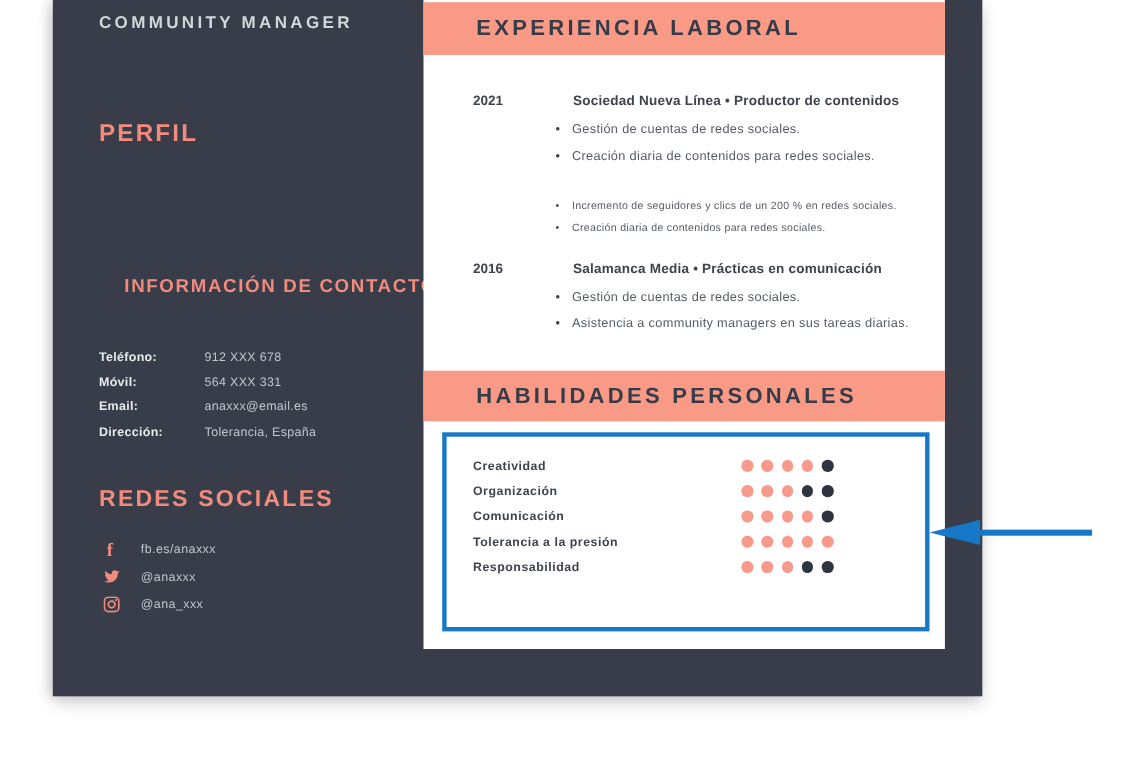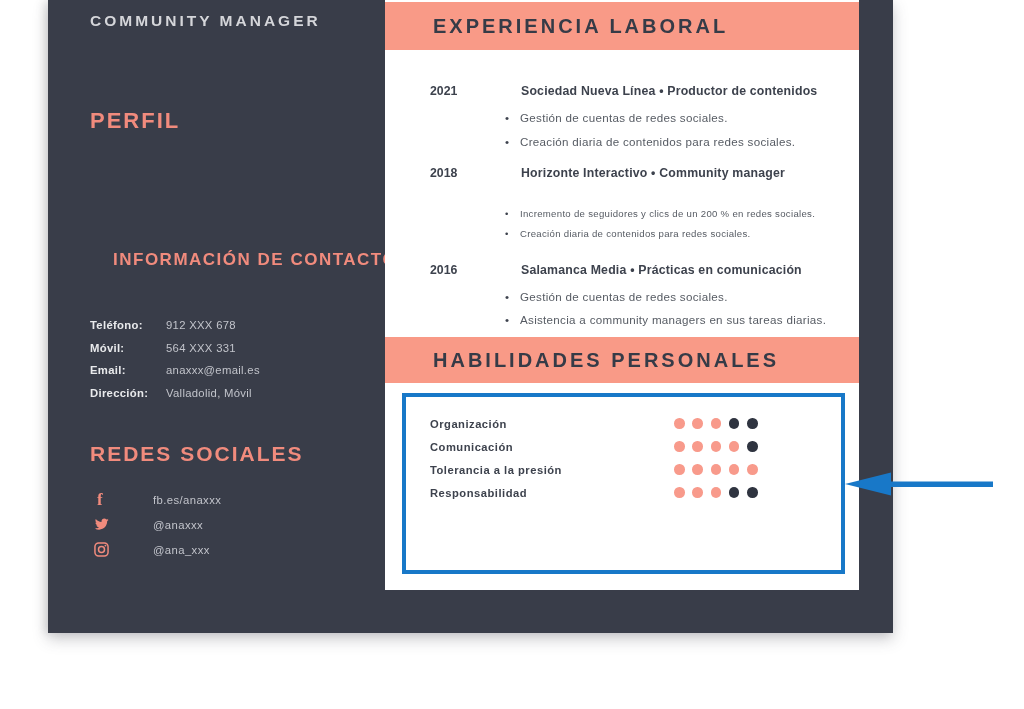--- a/index.html
+++ b/index.html
@@ -12,29 +12,29 @@
           background:#393d49; box-shadow:0 6px 14px rgba(70,70,80,.28), -4px 0 8px rgba(120,120,130,.18); }
 
   .role-title { position:absolute; left:42px; top:12px; font-size:15.5px; font-weight:600;
                 color:#d5d6da; letter-spacing:3px; }
   .side-heading { color:#f18b7d; font-weight:800; }
   .perfil-heading { position:absolute; left:42px; top:84px; font-size:22px; letter-spacing:2px;margin-top:24px; }
   .perfil-text { position:absolute; left:40px; top:134px; width:262px; font-size:10.8px;
                  line-height:17px; color:#b9bcc4; letter-spacing:.2px; }
   .contact-heading { position:absolute; left:42px; top:250px; font-size:17px; letter-spacing:1.5px;margin-left:23px; }
   .contact-rows { position:absolute; left:42px; top:314px; width:280px; }
-  .contact-row { display:flex; height:22.5px; align-items:center; font-size:11.3px; }
+  .contact-row { display:flex; height:22.5px; align-items:center; font-size:11.3px;gap:20px; }
   .contact-label { width:76px; font-weight:700; color:#e9eaec; letter-spacing:.3px; }
   .contact-value { color:#c2c4cb; letter-spacing:.3px; }
   .social-heading { position:absolute; left:42px; top:442px; font-size:21px; letter-spacing:2px;text-align:right; }
   .social-rows { position:absolute; left:46px; top:487px; }
   .social-row { display:flex; align-items:center; height:25px; }
   .social-icon { width:34px; display:flex; align-items:center; color:#f18b7d; }
   .fb-glyph { font-size:17px; font-weight:800; font-family:"Liberation Serif", serif; line-height:1; padding-left:3px; }
-  .social-handle { font-size:11.3px; color:#c2c4cb; letter-spacing:.4px;margin-left:25px; }
+  .social-handle { font-size:11.3px; color:#c2c4cb; letter-spacing:.4px; }
 
   
   .card { position:absolute; left:337px; top:0; width:474px; height:590px; background:#ffffff; }
   .banner { position:absolute; left:0; width:474px; height:48px; background:#f99a87;
             display:flex; align-items:center; }
   .banner span { padding-left:48px; font-size:20px; font-weight:800; color:#363b47; letter-spacing:3px; }
   .banner-exp { top:2px; }
   .banner-skills { top:337px; height:46px; }
 
   .exp-list { position:absolute; left:0; top:50px; width:474px; padding:34px 18px 0 45px; }
@@ -84,21 +84,21 @@
       <div class="contact-row">
         <span class="contact-label">Móvil:</span>
         <span class="contact-value">564 XXX 331</span>
       </div>
       <div class="contact-row">
         <span class="contact-label">Email:</span>
         <span class="contact-value">anaxxx@email.es</span>
       </div>
       <div class="contact-row">
         <span class="contact-label">Dirección:</span>
-        <span class="contact-value">Valladolid, Móvil</span>
+        <span class="contact-value">Tolerancia, España</span>
       </div>
     </div>
 
     <div class="social-heading side-heading">REDES SOCIALES</div>
     <div class="social-rows">
       <div class="social-row">
         <span class="social-icon">
             <span class="fb-glyph">f</span>
           </span>
         <span class="social-handle">fb.es/anaxxx</span>
@@ -134,24 +134,20 @@
           <div class="exp-header">
             <span class="exp-year">2021</span>
             <span class="exp-title">Sociedad Nueva Línea • Productor de contenidos</span>
           </div>
           <ul class="exp-bullets">
             <li>Gestión de cuentas de redes sociales.</li>
             <li>Creación diaria de contenidos para redes sociales.</li>
           </ul>
         </div>
         <div class="exp-entry entry-1">
-          <div class="exp-header">
-            <span class="exp-year">2018</span>
-            <span class="exp-title">Horizonte Interactivo • Community manager</span>
-          </div>
           <ul class="exp-bullets">
             <li>Incremento de seguidores y clics de un 200 % en redes sociales.</li>
             <li>Creación diaria de contenidos para redes sociales.</li>
           </ul>
         </div>
         <div class="exp-entry entry-2">
           <div class="exp-header">
             <span class="exp-year">2016</span>
             <span class="exp-title">Salamanca Media • Prácticas en comunicación</span>
           </div>
@@ -161,20 +157,30 @@
           </ul>
         </div>
       </div>
 
       <div class="banner banner-skills">
         <span>HABILIDADES PERSONALES</span>
       </div>
 
       <div class="skills">
         <div class="skill-row">
+          <span class="skill-label">Creatividad</span>
+          <span class="skill-dots">
+              <span class="dot dot-filled"></span>
+              <span class="dot dot-filled"></span>
+              <span class="dot dot-filled"></span>
+              <span class="dot dot-filled"></span>
+              <span class="dot dot-empty"></span>
+            </span>
+        </div>
+        <div class="skill-row">
           <span class="skill-label">Organización</span>
           <span class="skill-dots">
               <span class="dot dot-filled"></span>
               <span class="dot dot-filled"></span>
               <span class="dot dot-filled"></span>
               <span class="dot dot-empty"></span>
               <span class="dot dot-empty"></span>
             </span>
         </div>
         <div class="skill-row">

